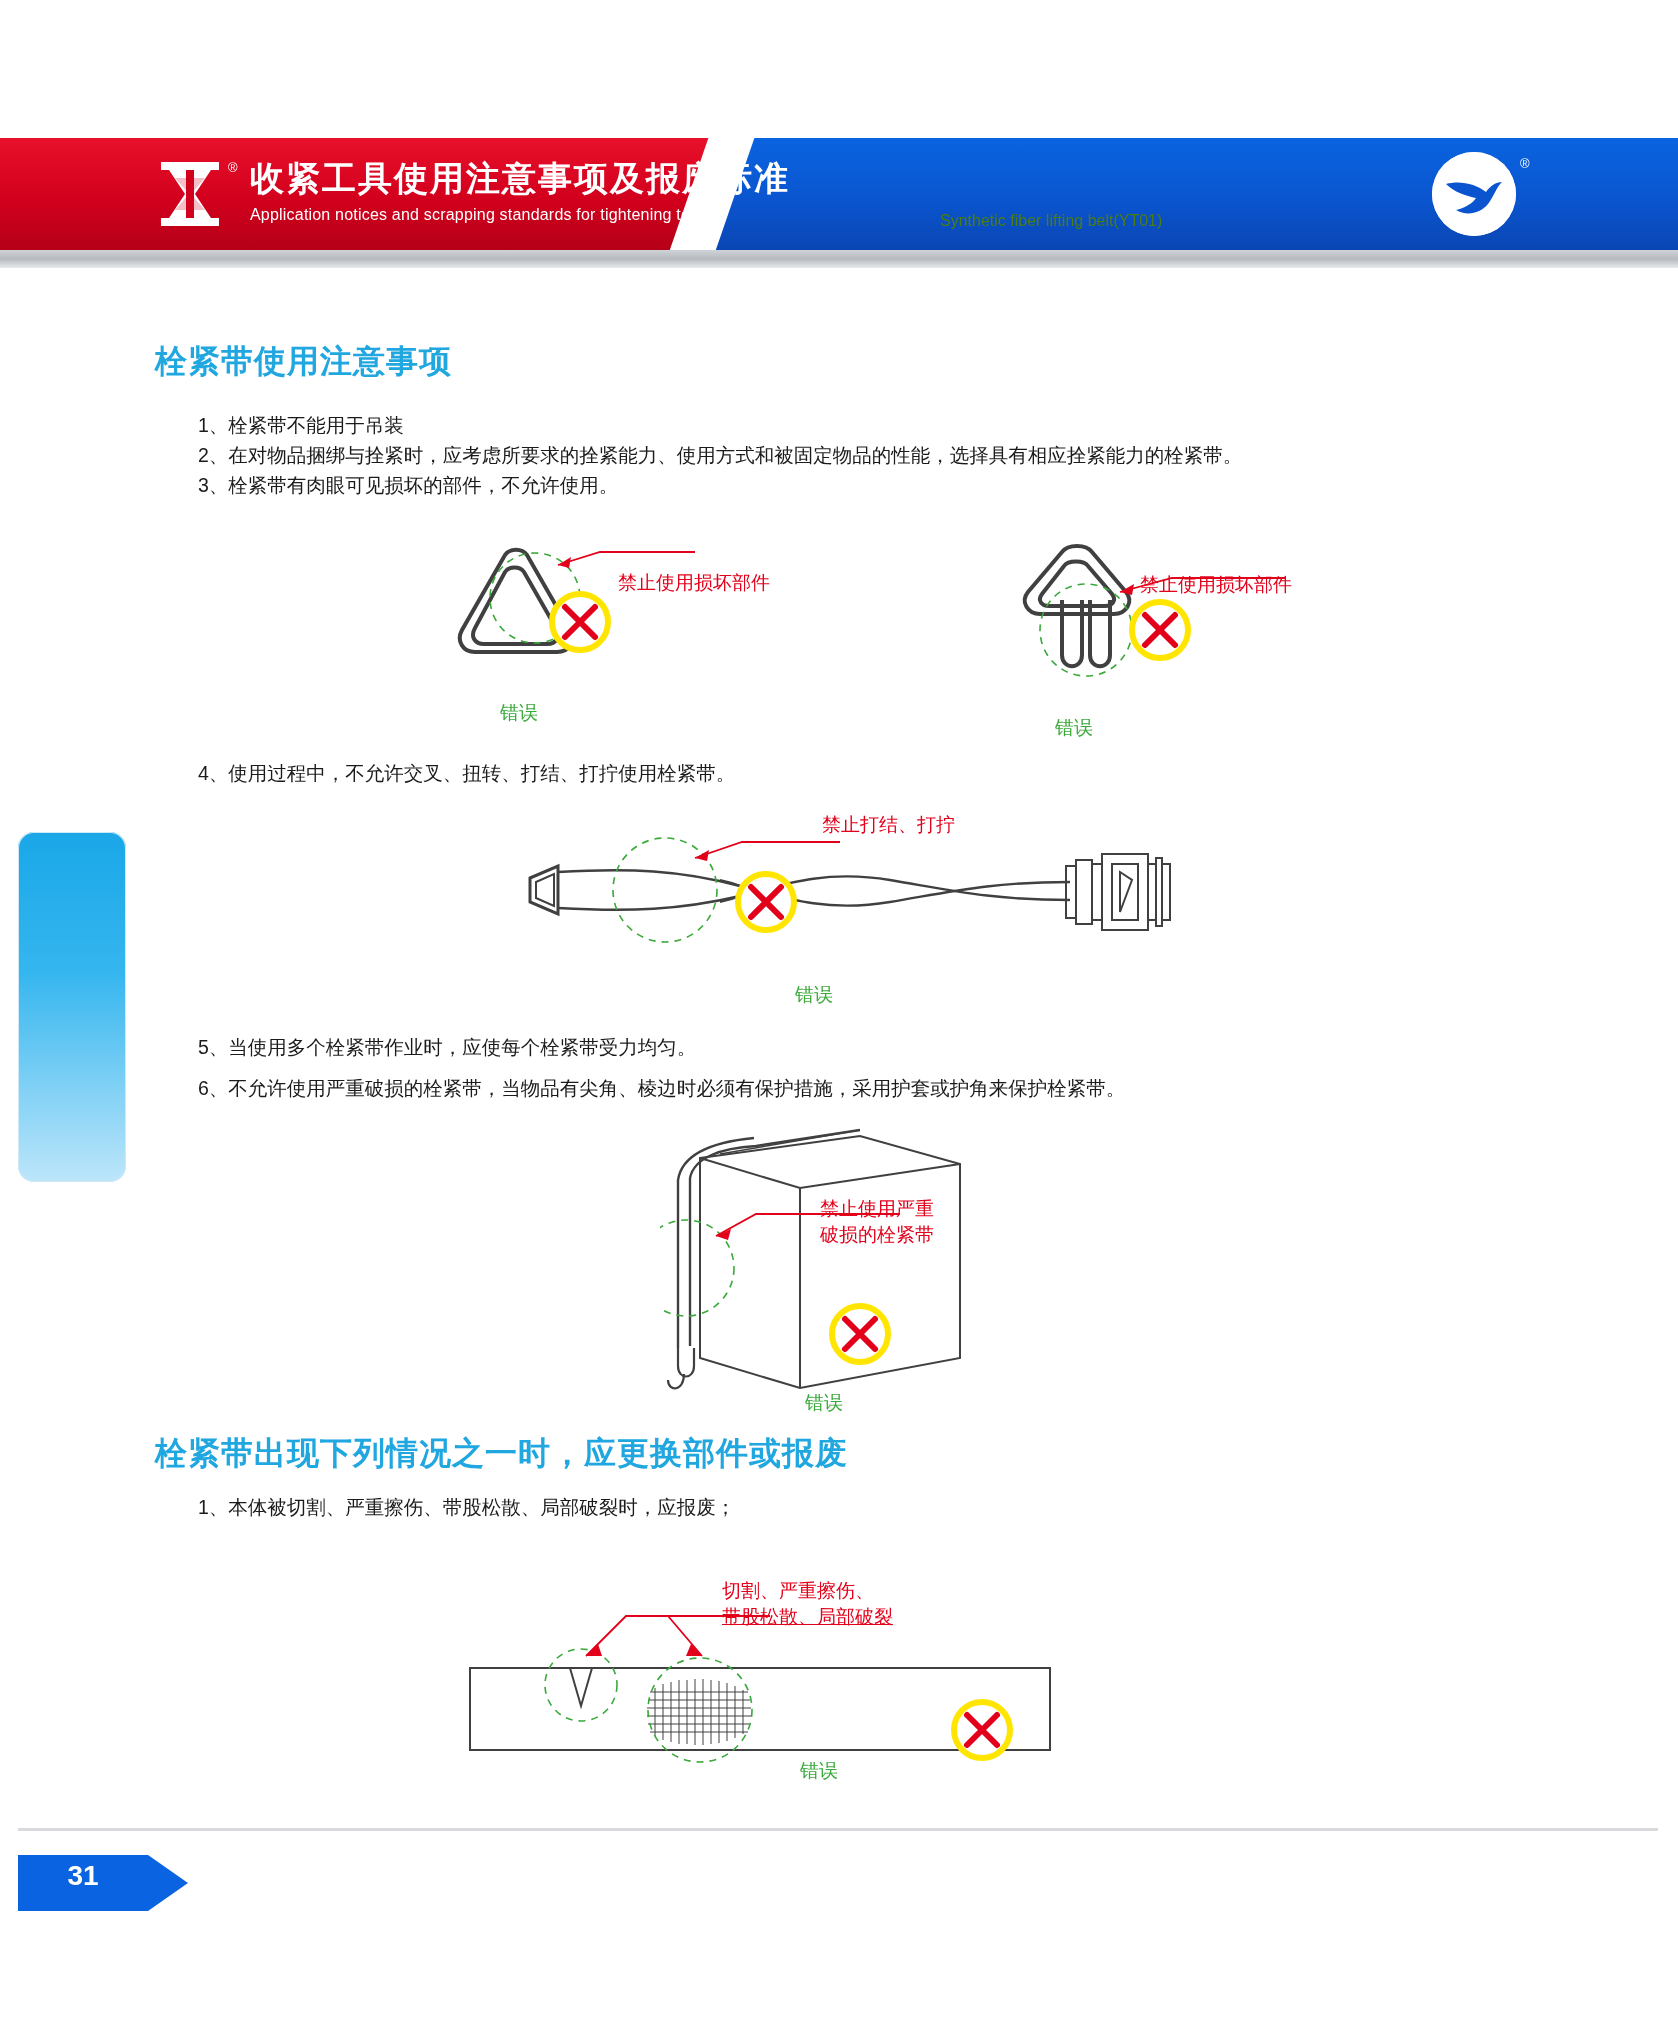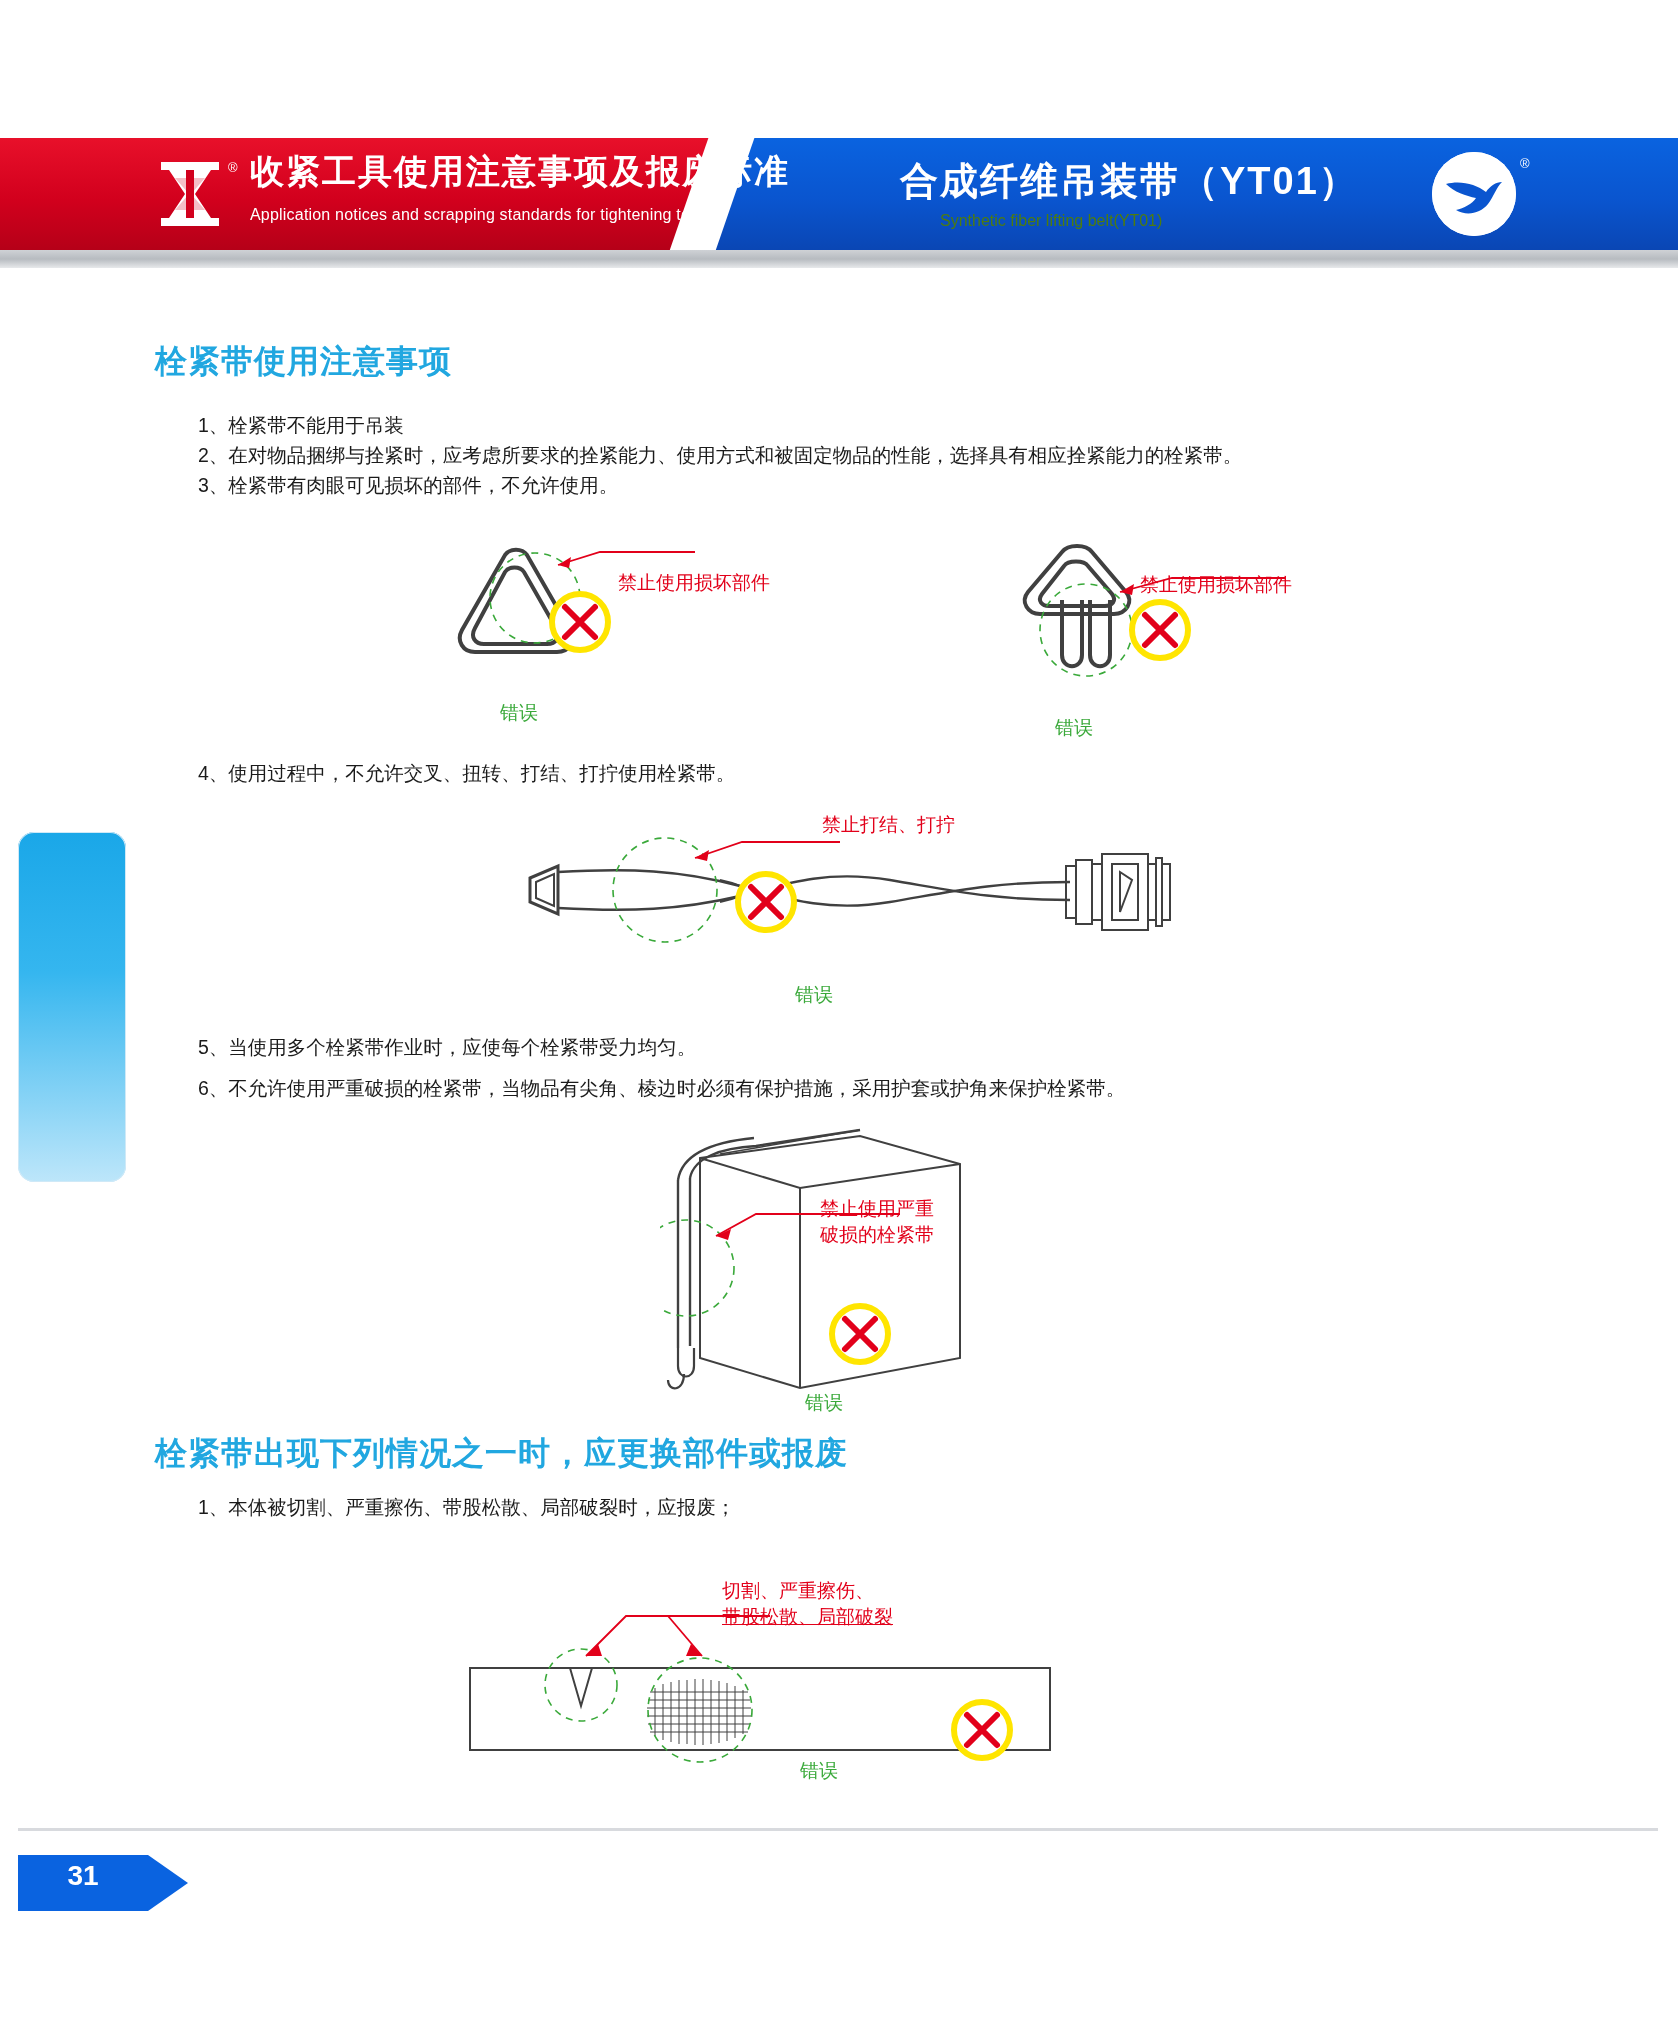--- a/index.html
+++ b/index.html
@@ -31,21 +31,21 @@
   .hdr-white-slash{
     position:absolute;left:686px;top:0;width:46px;height:130px;
     background:#ffffff;
     transform:skewX(-19deg);
   }
   .logo-mark{
     position:absolute;left:155px;top:20px;width:70px;height:72px;
   }
   .logo-reg{position:absolute;left:228px;top:22px;color:#fff;font-size:13px;}
   .hdr-red-cn{
-    position:absolute;left:250px;top:11px;
+    position:absolute;left:250px;top:18px;
     color:#ffffff;font-size:34px;font-weight:bold;letter-spacing:2px;
     white-space:nowrap;
   }
   .hdr-red-en{
     position:absolute;left:250px;top:68px;
     color:#ffffff;font-size:16px;white-space:nowrap;letter-spacing:.2px;
   }
   .hdr-blue-cn{
     position:absolute;left:900px;top:18px;
     color:#ffffff;font-size:38px;font-weight:bold;letter-spacing:2px;
@@ -133,21 +133,20 @@
       <rect x="6" y="60" width="58" height="8" fill="#ffffff"></rect>
       <path d="M14 12 L56 12 L40 36 L56 60 L14 60 L30 36 Z" fill="#ffffff"></path>
       <rect x="31" y="12" width="8" height="48" fill="#d2001d"></rect>
       <path d="M20 20 L50 20 L36 36 L50 52 L20 52 L34 36 Z" fill="#d2001d" opacity="0.25"></path>
     </svg>
     <div class="logo-reg">®</div>
 
     <div class="hdr-red-cn">收紧工具使用注意事项及报废标准</div>
     <div class="hdr-red-en">Application notices and scrapping standards for tightening tool</div>
 
-    <div class="hdr-blue-cn">合成纤维吊装带（YT01）</div>
     <div class="hdr-blue-en">Synthetic fiber lifting belt(YT01)</div>
 
     <div class="bird-badge">
       <svg viewBox="0 0 84 84" width="84" height="84">
         <circle cx="42" cy="42" r="42" fill="#ffffff"></circle>
         <path d="M14 32 C28 28, 44 32, 54 40 C58 34, 64 30, 70 30 C64 36, 62 44, 56 52 C48 62, 34 64, 24 58 C32 56, 40 52, 44 46 C34 44, 22 40, 14 32 Z" fill="#0a55cf"></path>
       </svg>
     </div>
     <div class="bird-reg">®</div>
   </div>

